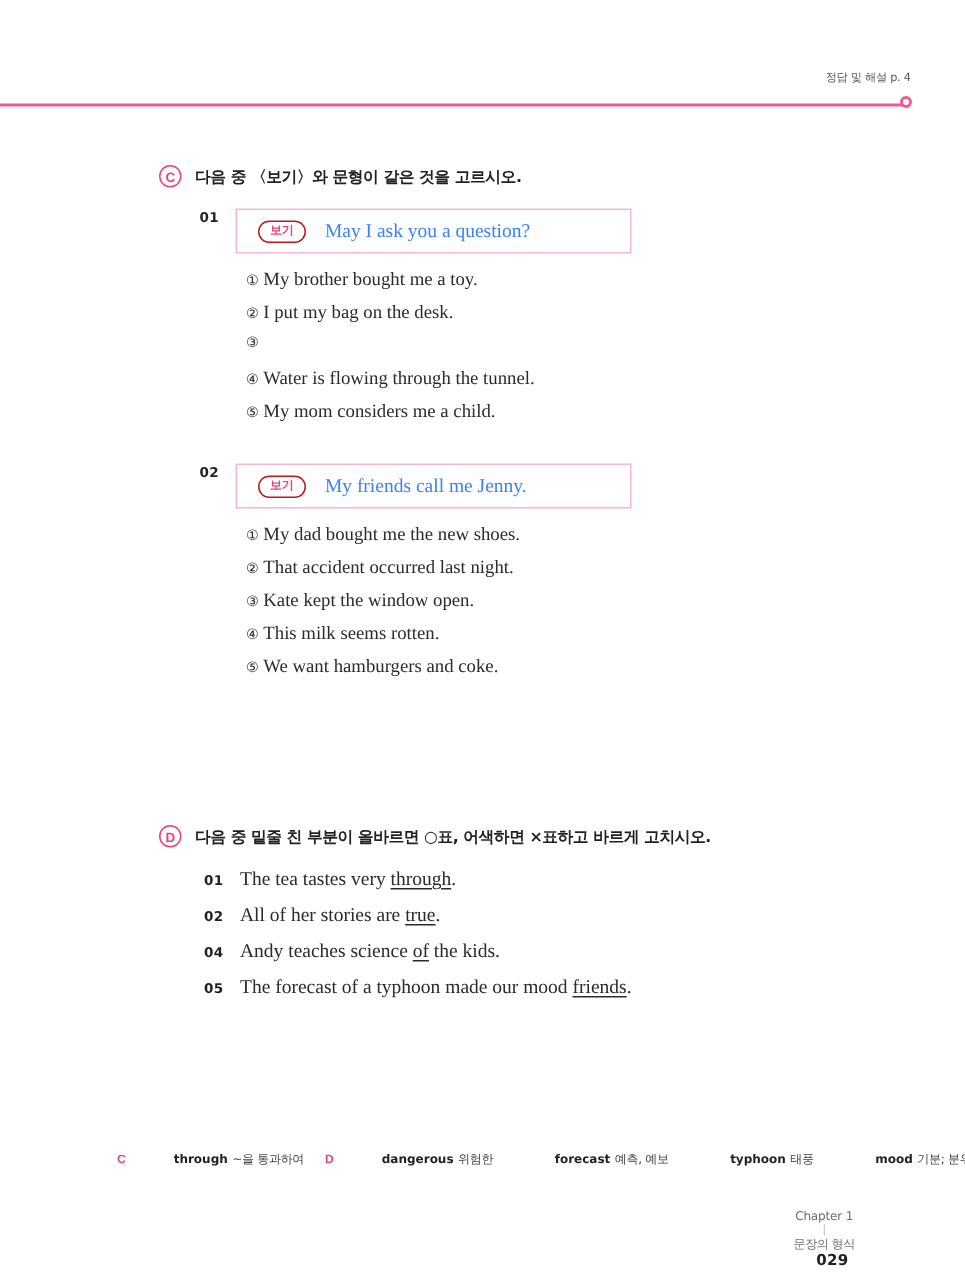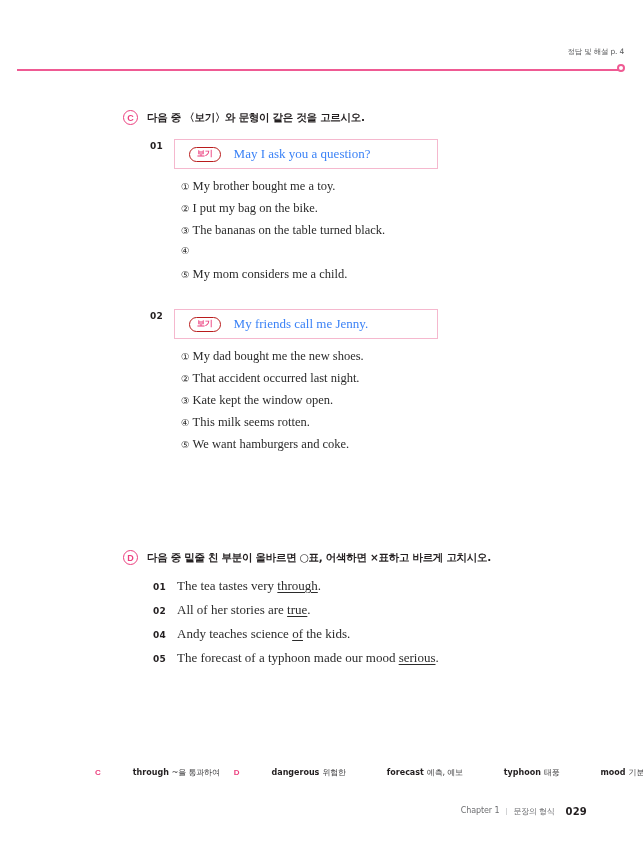--- a/index.html
+++ b/index.html
@@ -14,21 +14,20 @@
     color: #231f20;
     position: relative;
     overflow: hidden;
   }
 
   .page {
     position: relative;
     width: 606px;
     height: 850px;
     box-sizing: border-box;
-    margin-left: 17px;
   }
 
   
   .header {
     position: absolute;
     top: 0;
     left: 0;
     width: 643px;
     height: 90px;
   }
@@ -235,22 +234,23 @@
     margin-right: 14px;
     letter-spacing: -0.2px;
   }
 
   
   .footer {
     position: absolute;
     right: 36px;
     top: 806px;
     display: flex;
-    align-items: flex-start;
-    white-space: nowrap;
+    align-items: center;
+    white-space: nowrap;
+    flex-direction: column;
   }
   .footer-chapter {
     font-size: 8px;
     font-family: "DejaVu Sans", sans-serif;
     color: #6d6e71;
     letter-spacing: -0.1px;
   }
   .footer-sep {
     font-size: 8px;
     color: #bcbec0;
@@ -295,28 +295,28 @@
       <div class="bogi-pill">보기</div>
       <div class="example-text">May I ask you a question?</div>
     </div>
     <div class="choices">
       <div class="choice">
         <span class="choice-mark">①</span>
         <span>My brother bought me a toy.</span>
       </div>
       <div class="choice">
         <span class="choice-mark">②</span>
-        <span>I put my bag on the bike.</span>
+        <span>I put my bag on the desk.</span>
       </div>
       <div class="choice">
         <span class="choice-mark">③</span>
-        <span>The bananas on the table turned black.</span>
       </div>
       <div class="choice">
         <span class="choice-mark">④</span>
+        <span>Water is flowing through the tunnel.</span>
       </div>
       <div class="choice">
         <span class="choice-mark">⑤</span>
         <span>My mom considers me a child.</span>
       </div>
     </div>
   </div>
 
   <div class="qblock" style="top:309px;">
     <div class="q-num">02</div>
@@ -364,21 +364,21 @@
       <div class="d-item">
         <span class="d-num">02</span>
         <span class="d-text"><span>All of her stories are </span><u>true</u><span>.</span></span>
       </div>
       <div class="d-item">
         <span class="d-num">04</span>
         <span class="d-text"><span>Andy teaches science </span><u>of</u><span> the kids.</span></span>
       </div>
       <div class="d-item">
         <span class="d-num">05</span>
-        <span class="d-text"><span>The forecast of a typhoon made our mood </span><u>serious</u><span>.</span></span>
+        <span class="d-text"><span>The forecast of a typhoon made our mood </span><u>friends</u><span>.</span></span>
       </div>
     </div>
   </div>
 
   <div class="vocab">
     <span class="vocab-sec">C</span>
     <span class="vocab-word">through</span>
     <span class="vocab-def">~을 통과하여</span>
 
     <span class="vocab-sec">D</span>

